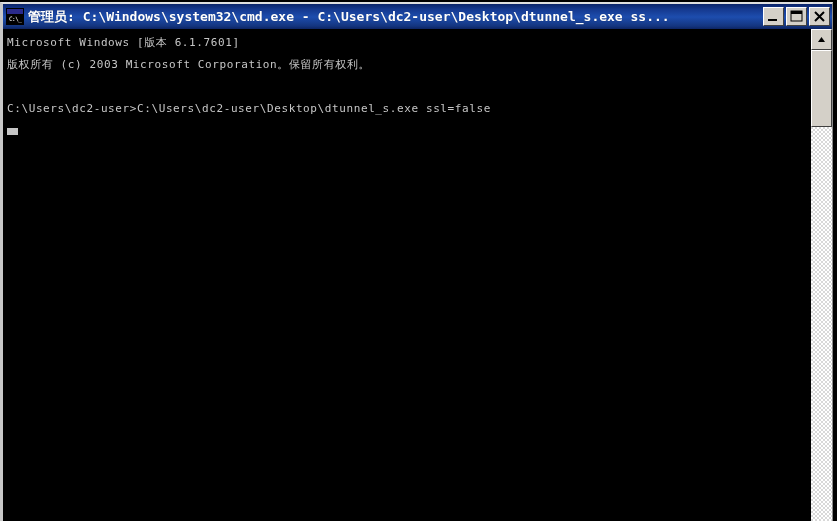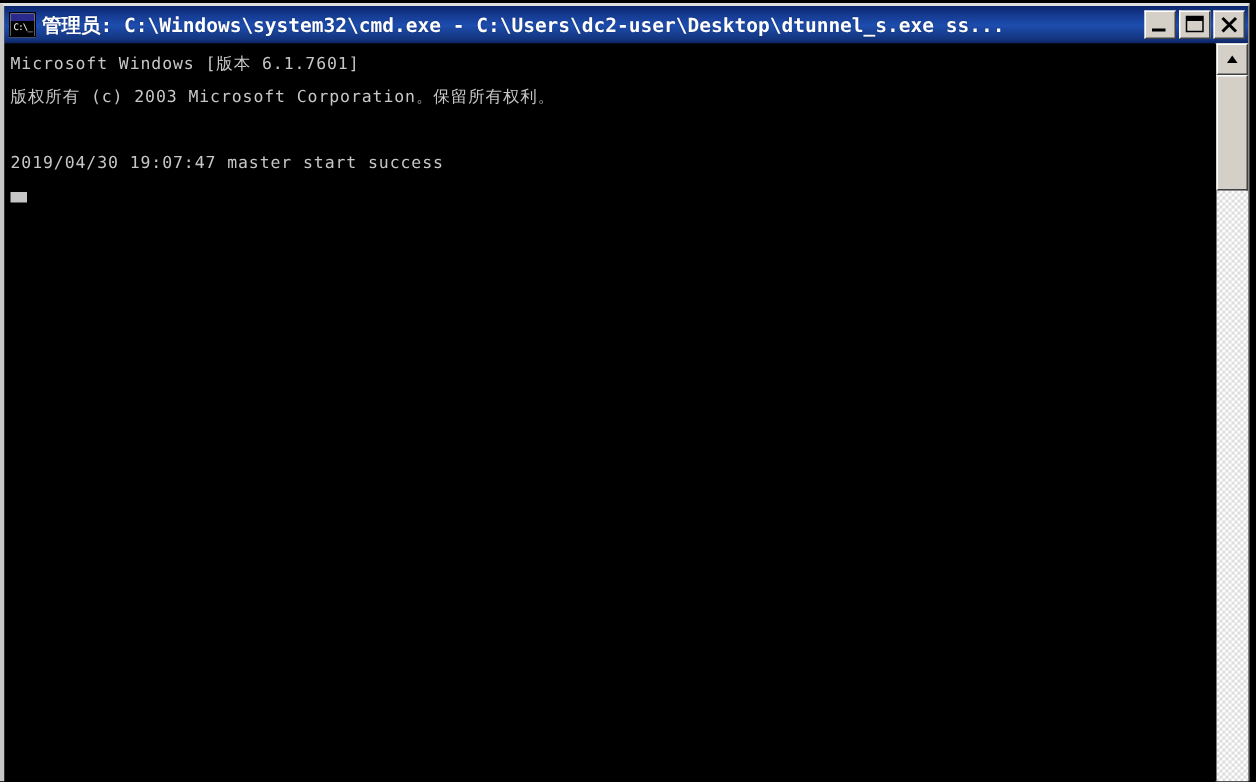--- a/index.html
+++ b/index.html
@@ -250,21 +250,21 @@
 
       </div>
     </div>
 
     <div id="console-body">
 
       <div id="console-text">
         <div class="line">Microsoft Windows [版本 6.1.7601]</div>
         <div class="line">版权所有 (c) 2003 Microsoft Corporation。保留所有权利。</div>
         <div class="line blank"></div>
-        <div class="line">2019/04/30 19:07:47 master start success</div>
+        <div class="line">C:\Users\dc2-user&gt;C:\Users\dc2-user\Desktop\dtunnel_s.exe ssl=false</div>
         <div id="cursor"></div>
       </div>
 
       <div id="scrollbar">
         <div class="sb-btn">
           <svg width="9" height="7" viewBox="0 0 9 7" aria-hidden="true">
             <path d="M4.5 1 L8 6 L1 6 Z" fill="#000000"></path>
           </svg>
         </div>
         <div id="sb-track">

